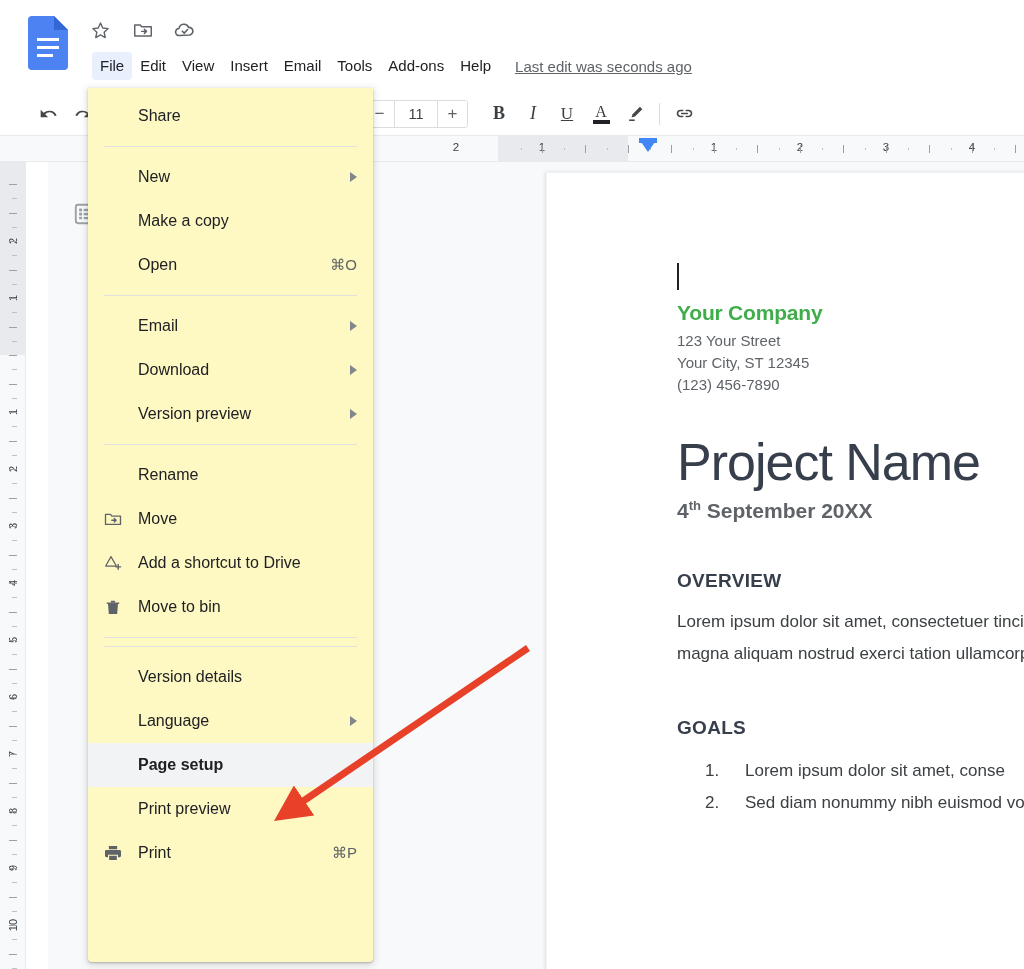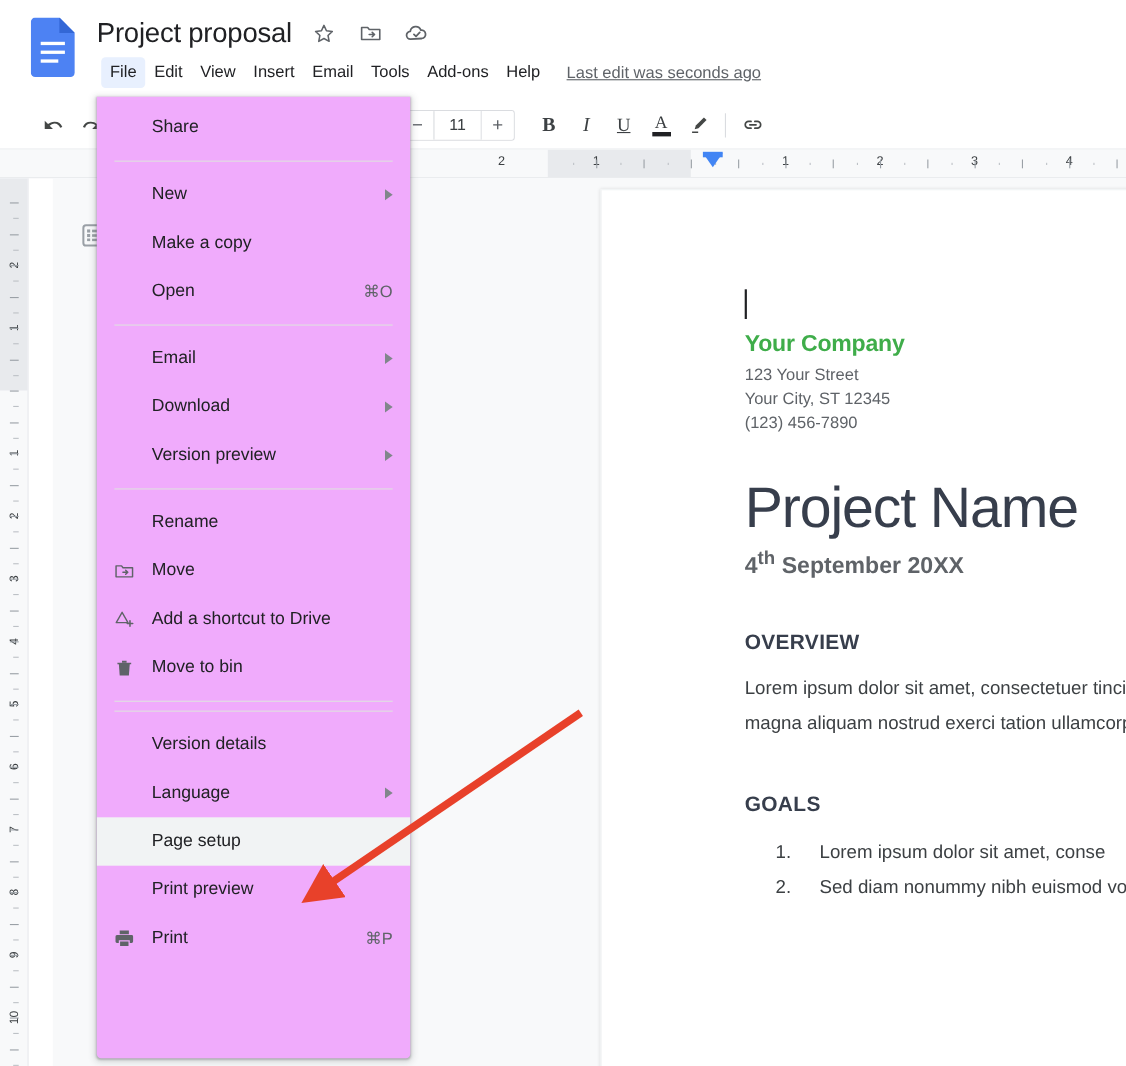--- a/index.html
+++ b/index.html
@@ -91,36 +91,36 @@
   .doc-page {
     position: absolute; left: 498px; top: 10px; width: 660px; height: 860px;
     background: #fff; box-shadow: 0 1px 3px 1px rgba(60,64,67,0.15); border: 1px solid #f1f3f4;
   }
   .doc-body { position: absolute; left: 130px; top: 90px; width: 520px; }
   .caret-line { width: 2px; height: 27px; background: #202124; margin-bottom: 11px; }
   .company { font-size: 21px; font-weight: bold; color: #3fad4a; letter-spacing: -0.2px; margin-bottom: 5px; }
   .addr-line { font-size: 15px; color: #5f6368; line-height: 22px; white-space: nowrap; }
   .proj-name { font-size: 52px; color: #373e4c; letter-spacing: -1px; margin-top: 36px; line-height: 60px; white-space: nowrap; }
   .proj-date { font-size: 21px; font-weight: bold; color: #5f6368; margin-top: 6px; white-space: nowrap; }
-  .proj-date sup { font-size: 17px; vertical-align: super; }
+  .proj-date sup { font-size: 13px; vertical-align: super; }
   .sec-head { font-size: 19px; font-weight: bold; color: #373e4c; letter-spacing: 0.3px; margin-top: 47px; }
   .sec-para { font-size: 17px; color: #3c4043; line-height: 32px; margin-top: 14px; width: 520px; }
   .goal-list { margin-top: 16px; list-style: none; }
   .goal-list li { font-size: 17px; color: #3c4043; line-height: 32px; position: relative; padding-left: 68px; }
   .goal-list li .n { position: absolute; left: 28px; }
 
   
   .file-menu {
     position: absolute; left: 88px; top: 88px; width: 285px; height: 874px;
-    background: #f0abfc; border-radius: 0 0 4px 4px;
+    background: #fef9c3; border-radius: 0 0 4px 4px;
     box-shadow: 0 2px 6px 2px rgba(60,64,67,0.15), 0 1px 2px rgba(60,64,67,0.3);
     padding: 6px 0; overflow: hidden; z-index: 30;
   }
   .mi { position: relative; height: 44px; display: flex; align-items: center; cursor: pointer; padding: 0 16px 0 0; }
-  .mi.highlight { background: #f1f3f4; }
+  .mi.highlight { background: #f1f3f4; font-weight: bold; }
   .mi-icon { width: 50px; display: flex; align-items: center; justify-content: center; color: #5f6368; flex: 0 0 auto; }
   .mi-label { font-size: 16px; color: #202124; flex: 1 1 auto; white-space: nowrap; }
   .mi-accel { font-size: 15px; color: #5f6368; white-space: nowrap; }
   .mi-sub { width: 0; height: 0; border-top: 5px solid transparent; border-bottom: 5px solid transparent; border-left: 7px solid #80868b; }
   .mi-divider { height: 1px; background: #e0e0e0; margin: 8px 16px; }
 
   
   .annot { position: absolute; left: 0; top: 0; width: 1024px; height: 969px; pointer-events: none; z-index: 60; }
 </style>
 </head>
@@ -134,21 +134,20 @@
       <svg width="40" height="54" viewBox="0 0 40 54">
         <path d="M4 0h22l14 14v36a4 4 0 0 1-4 4H4a4 4 0 0 1-4-4V4a4 4 0 0 1 4-4z" fill="#4d82f3"></path>
         <path d="M26 0l14 14H26z" fill="#3367d6"></path>
         <rect x="9" y="22" width="22" height="3" fill="#fff"></rect>
         <rect x="9" y="30" width="22" height="3" fill="#fff"></rect>
         <rect x="9" y="38" width="16" height="3" fill="#fff"></rect>
       </svg>
     </div>
 
     <div class="title-row">
-      <div class="doc-title">Project proposal</div>
 
       <div class="title-icon">
         <svg width="21" height="21" viewBox="0 0 24 24" fill="none" stroke="#5f6368" stroke-width="1.6" stroke-linejoin="round">
           <path d="M12 3.5l2.6 5.6 6.1.7-4.5 4.2 1.2 6.1L12 17.1 6.6 20.1l1.2-6.1-4.5-4.2 6.1-.7z"></path>
         </svg>
       </div>
 
       <div class="title-icon">
         <svg width="22" height="22" viewBox="0 0 24 24" fill="none" stroke="#5f6368" stroke-width="1.6">
           <path d="M3 6.5h6l1.6 2H21v10H3z" stroke-linejoin="round"></path>

